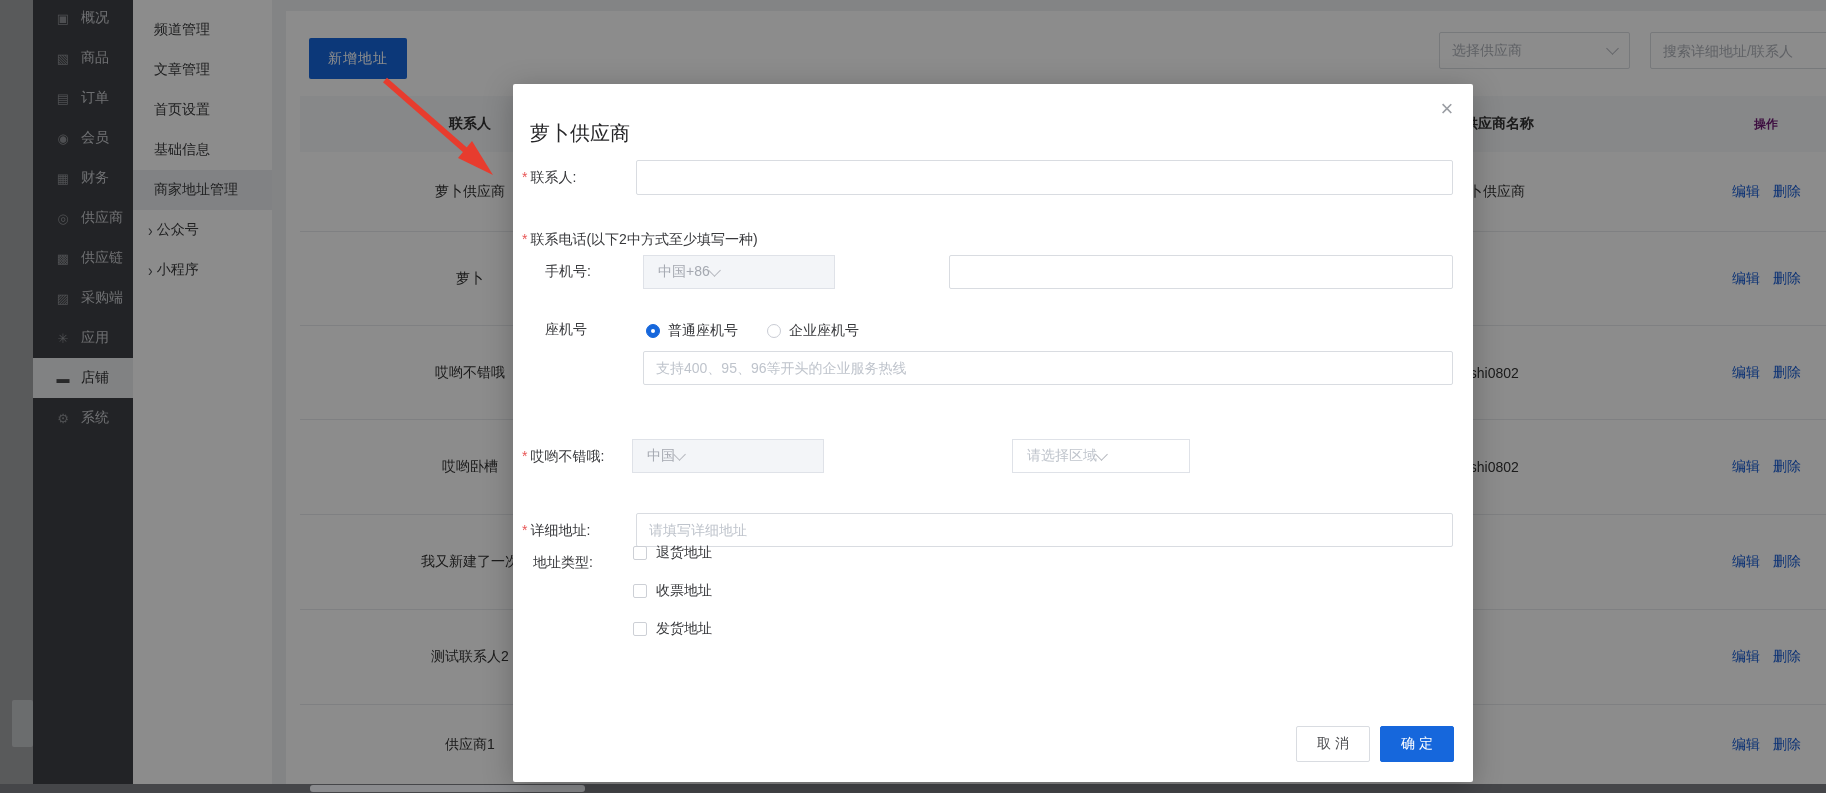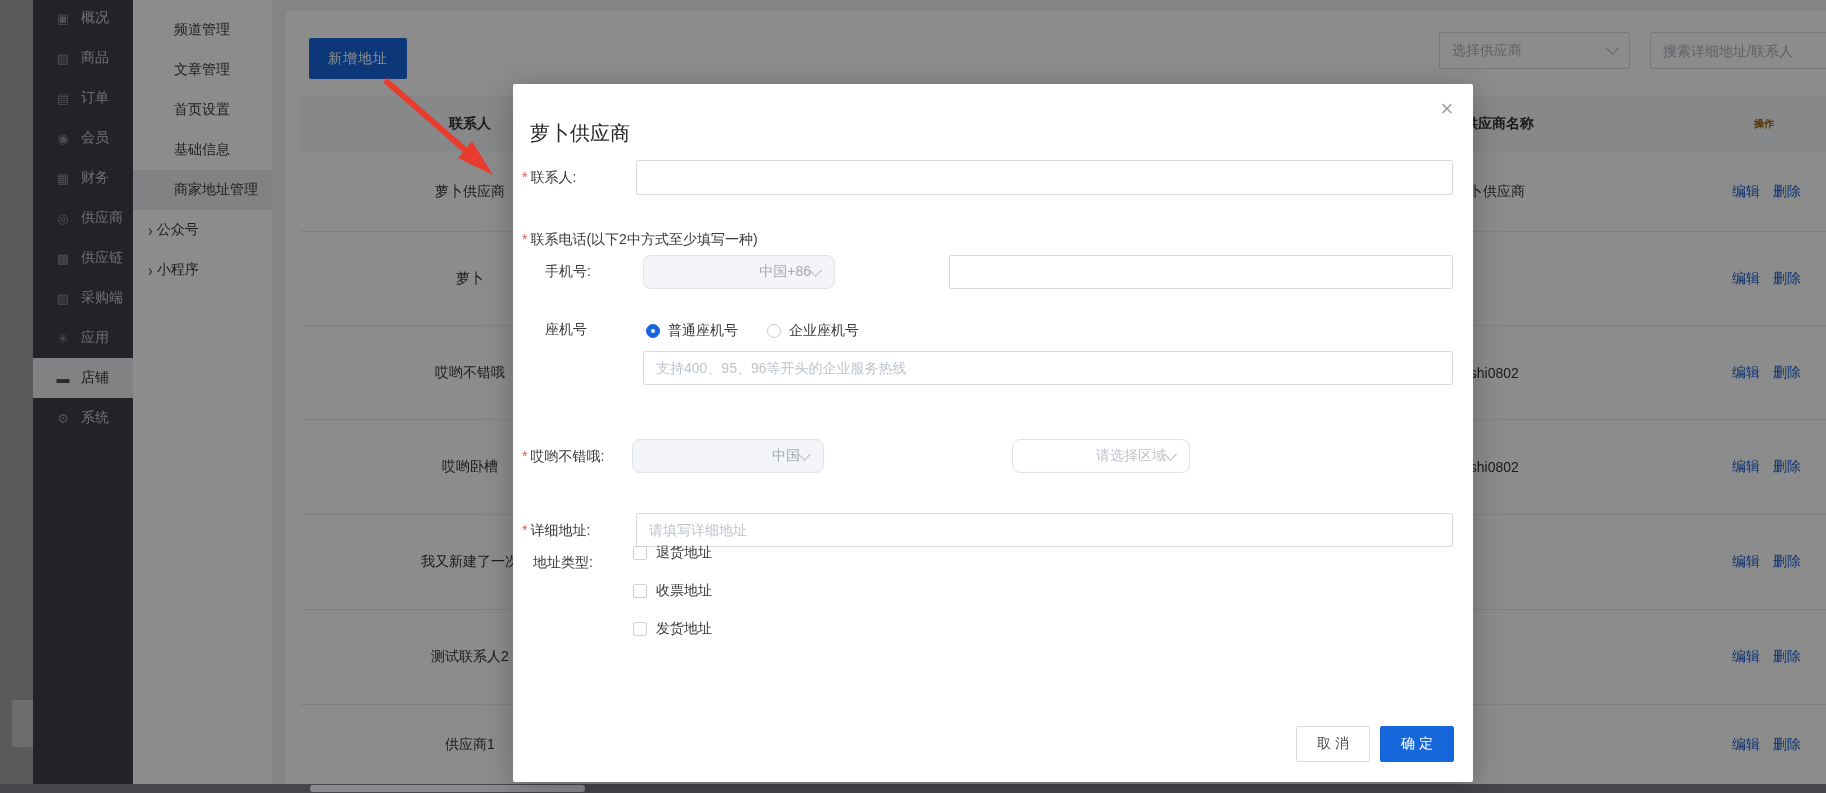--- a/index.html
+++ b/index.html
@@ -14,21 +14,21 @@
   .primary{position:absolute;left:33px;top:0;width:100px;height:793px;background:#3f4145;}
   .primary .plist{display:flex;flex-direction:column;margin-top:-2px;}
   .pitem{height:40px;display:flex;align-items:center;padding-left:22px;color:#c9cbd0;font-size:14px;cursor:pointer;}
   .pitem .ico{width:16px;margin-right:10px;font-size:13px;color:#8f9196;text-align:center;}
   .pitem.active{background:#ecedee;color:#323336;}
   .pitem.active .ico{color:#4a4b4e;}
 
   
   .secondary{position:absolute;left:133px;top:0;width:139px;height:784px;background:#ffffff;}
   .slist{display:flex;flex-direction:column;margin-top:10px;}
-  .sitem{height:40px;display:flex;align-items:center;padding-left:41px;font-size:14px;color:#3a3b3d;cursor:pointer;}
+  .sitem{height:40px;display:flex;align-items:center;padding-left:21px;font-size:14px;color:#3a3b3d;cursor:pointer;}
   .sitem.group{padding-left:15px;}
   .sitem .caret{color:#55565a;font-size:14px;margin-right:4px;transform:scaleY(1.15);}
   .sitem.active{background:#ebedf0;}
 
   
   .content{position:absolute;left:272px;top:0;right:0;height:784px;background:#eef0f3;}
   .card{position:absolute;left:14px;top:11px;width:1560px;height:773px;background:#ffffff;}
   .btn-add{position:absolute;left:23px;top:27px;width:98px;height:41px;background:#1667dc;color:#fff;
            font-size:14px;border:none;border-radius:2px;cursor:pointer;letter-spacing:1px;}
   .sel-box{position:absolute;display:flex;align-items:center;justify-content:space-between;
@@ -38,21 +38,21 @@
            border-radius:2px;padding:0 12px;font-size:14px;color:#333;outline:none;}
   .search-input::placeholder{color:#aeb2b9;}
   .chev{width:9px;height:9px;border-right:1.6px solid #b4b7bd;border-bottom:1.6px solid #b4b7bd;
         transform:rotate(45deg);margin-top:-4px;flex:none;}
 
   
   .thead{position:absolute;left:14px;top:85px;width:1546px;height:56px;background:#f6f7f9;}
   .th-contact{position:absolute;left:0;top:0;width:340px;height:56px;display:flex;align-items:center;justify-content:center;
               font-size:14px;color:#333;font-weight:700;}
   .th-supplier{position:absolute;left:1164px;top:0;height:56px;display:flex;align-items:center;font-size:14px;color:#333;font-weight:700;}
-  .th-ops{position:absolute;left:1454px;top:0;height:56px;display:flex;align-items:center;font-size:10px;color:#a16207;font-weight:700;}
+  .th-ops{position:absolute;left:1454px;top:0;height:56px;display:flex;align-items:center;font-size:12px;color:#701a75;font-weight:700;}
   .trow{position:absolute;left:14px;width:1546px;border-bottom:1px solid #e8eaed;}
   .td-contact{position:absolute;left:0;top:0;width:340px;height:100%;display:flex;align-items:center;justify-content:center;
               font-size:14px;color:#333;}
   .td-supplier{position:absolute;left:1155px;top:0;height:100%;display:flex;align-items:center;font-size:14px;color:#333;}
   .td-ops{position:absolute;left:1432px;top:0;height:100%;display:flex;align-items:center;gap:13px;}
   .link{font-size:14px;color:#155bd4;cursor:pointer;text-decoration:none;}
 
   
   .overlay{position:absolute;left:0;top:0;width:1826px;height:793px;background:rgba(0,0,0,0.45);z-index:40;}
   .hbar{position:absolute;left:0;top:784px;width:1826px;height:9px;background:#454649;z-index:45;}
@@ -62,22 +62,22 @@
   
   .modal{position:absolute;left:513px;top:84px;width:960px;height:698px;background:#fff;border-radius:2px;
          box-shadow:0 6px 30px rgba(0,0,0,.25);z-index:50;}
   .m-title{position:absolute;left:17px;top:36px;font-size:20px;color:#262628;font-weight:500;}
   .m-close{position:absolute;left:921px;top:12px;width:26px;height:26px;font-size:22px;color:#9a9da3;
            display:flex;align-items:center;justify-content:center;cursor:pointer;font-weight:300;}
   .m-label{position:absolute;font-size:14px;color:#38393c;white-space:nowrap;}
   .req::before{content:"*";color:#e85454;margin-right:3px;font-size:14px;}
   .m-input{position:absolute;height:35px;border:1px solid #d9dce1;border-radius:2px;padding:0 12px;font-size:14px;color:#333;outline:none;}
   .m-input::placeholder{color:#bfc4cc;}
-  .m-select{position:absolute;height:34px;border:1px solid #dfe2e8;border-radius:8px;display:flex;align-items:center;
-            justify-content:flex-end;padding:0 14px;font-size:14px;}
+  .m-select{position:absolute;height:34px;border:1px solid #dfe2e8;border-radius:0;display:flex;align-items:center;
+            justify-content:flex-start;padding:0 14px;font-size:14px;}
   .m-select.disabled{background:#f3f5f8;color:#a4a8b0;cursor:not-allowed;}
   .m-select.enabled{background:#fff;color:#bfc4cc;cursor:pointer;}
   .radio-row{position:absolute;display:flex;align-items:center;gap:8px;cursor:pointer;}
   .radio{width:14px;height:14px;border-radius:50%;flex:none;}
   .radio.on{background:#1667dc;border:1px solid #1667dc;position:relative;}
   .radio.on::after{content:"";position:absolute;left:4px;top:4px;width:4px;height:4px;border-radius:50%;background:#fff;}
   .radio.off{background:#fff;border:1px solid #c9ccd4;}
   .radio-label{font-size:14px;color:#38393c;}
   .cb-row{position:absolute;display:flex;align-items:center;gap:9px;cursor:pointer;}
   .cb{width:14px;height:14px;border:1px solid #cdd0d6;border-radius:2px;background:#fff;flex:none;}

